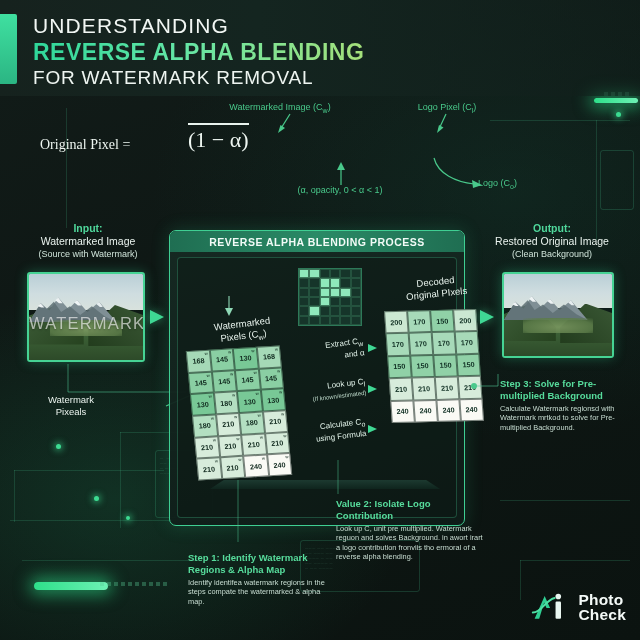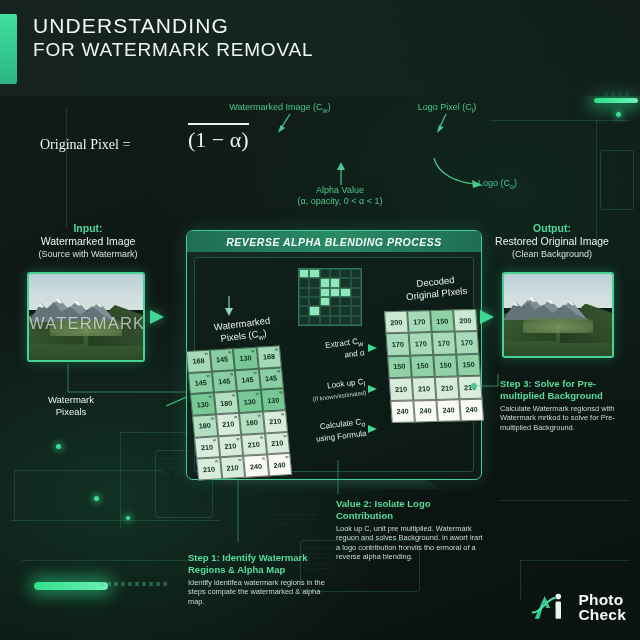--- a/index.html
+++ b/index.html
@@ -79,24 +79,24 @@
                 opacity:.85; }
   .photo .ridgeL { position:absolute; left:-4%; bottom:18%; width:52%; height:46%;
                    background:linear-gradient(135deg,#3e5e39,#26421f); clip-path:polygon(0 100%,0 32%,55% 0,100% 62%,100% 100%); }
   .photo .ridgeR { position:absolute; right:-4%; bottom:16%; width:52%; height:48%;
                    background:linear-gradient(225deg,#3a5835,#223c1d); clip-path:polygon(100% 100%,100% 28%,45% 0,0 60%,0 100%); }
   .wm-text { position:absolute; left:0; right:0; top:46%; text-align:center;
              font-size:16.5px; font-weight:400; letter-spacing:1.2px;
              color:rgba(255,255,255,0.62); text-shadow:0 1px 2px rgba(0,0,0,0.25); }
 
   
-  .proc { position:absolute; left:186px; top:230px; width:296px; height:250px;
+  .proc { position:absolute; left:169px; top:230px; width:296px; height:296px;
           border:1.6px solid #3fcf93; border-radius:7px;
           background:linear-gradient(165deg, rgba(22,42,35,0.95), rgba(14,28,24,0.95));
-          box-shadow:0 0 18px rgba(45,190,130,0.22); overflow:hidden;font-style:italic; }
+          box-shadow:0 0 18px rgba(45,190,130,0.22); overflow:hidden; }
   .proc-title { position:absolute; left:0; top:0; width:100%; height:21px;
                 background:linear-gradient(90deg,#1f6e52,#2a8a66,#1f6e52);
                 color:#f2fbf7; font-size:10.5px; font-weight:700; letter-spacing:.5px;
                 display:flex; align-items:center; justify-content:center; }
   .proc-inner { position:absolute; left:7px; top:26px; right:7px; bottom:7px;
                 border:1px solid rgba(70,200,145,0.30); border-radius:4px;
                 background:rgba(10,22,18,0.45); }
 
   .gridlabel { position:absolute; color:#e8f3ed; font-size:9.5px; line-height:11.5px;
                text-align:center; white-space:nowrap; }
@@ -194,20 +194,21 @@
         <i></i>
         <i></i>
         <i></i>
       </div>
   </div>
 
   <div class="header">
     <div class="hbar"></div>
     <div class="htitle">
       <div class="h1">UNDERSTANDING</div>
+      <div class="h2">REVERSE ALPHA BLENDING</div>
       <div class="h3">FOR WATERMARK REMOVAL</div>
     </div>
   </div>
 
   <div class="formula-wrap">
     <div class="fm-eq">Original Pixel  =</div>
     <div class="fm-frac">
       <div class="fm-line"></div>
       <div class="fm-den">(1 − α)</div>
     </div>
@@ -222,21 +223,20 @@
 
     <div class="anno" style="left:392px; top:2px; width:110px;">
       <span>Logo Pixel (C</span><span class="sub">l</span><span>)</span>
     </div>
     <svg class="arrowsvg" style="left:432px; top:13px;" width="26" height="22">
       <path d="M14 1 L7 16" stroke="#49c98b" stroke-width="1.2" fill="none"></path>
       <path d="M5 20 L7 12 L11.5 14.5 Z" fill="#49c98b"></path>
     </svg>
 
     <div class="anno" style="left:255px; top:85px; width:170px;">
-      <div>Alpha Value</div>
       <div>(α, opacity, 0 &lt; α &lt; 1)</div>
     </div>
     <svg class="arrowsvg" style="left:335px; top:62px;" width="12" height="24">
       <path d="M6 23 L6 6" stroke="#49c98b" stroke-width="1.2" fill="none"></path>
       <path d="M6 0 L10 8 L2 8 Z" fill="#49c98b"></path>
     </svg>
 
     <div class="anno" style="left:478px; top:78px; width:150px; text-align:left;">
       <div><span>Logo (C</span><span class="sub">o</span><span>)</span></div>
     </div>

